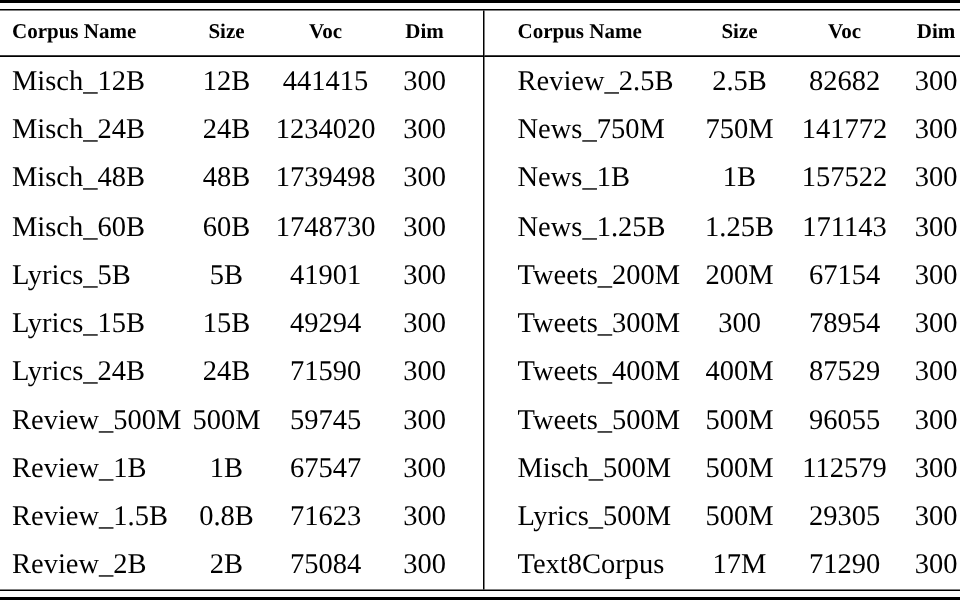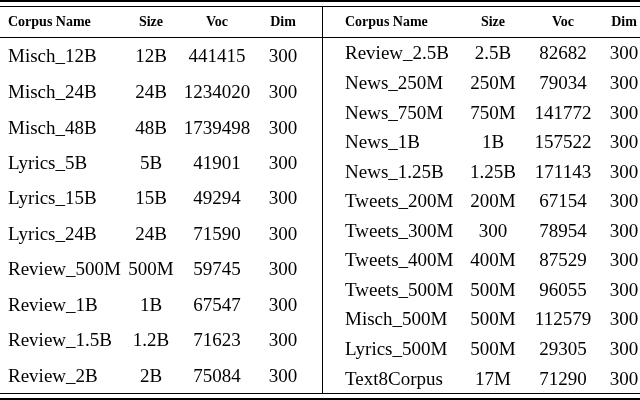--- a/index.html
+++ b/index.html
@@ -114,20 +114,26 @@
             <td>1234020</td>
             <td>300</td>
           </tr>
           <tr>
             <td>Misch_48B</td>
             <td>48B</td>
             <td>1739498</td>
             <td>300</td>
           </tr>
           <tr>
+            <td>Misch_60B</td>
+            <td>60B</td>
+            <td>1748730</td>
+            <td>300</td>
+          </tr>
+          <tr>
             <td>Lyrics_5B</td>
             <td>5B</td>
             <td>41901</td>
             <td>300</td>
           </tr>
           <tr>
             <td>Lyrics_15B</td>
             <td>15B</td>
             <td>49294</td>
             <td>300</td>
@@ -145,21 +151,21 @@
             <td>300</td>
           </tr>
           <tr>
             <td>Review_1B</td>
             <td>1B</td>
             <td>67547</td>
             <td>300</td>
           </tr>
           <tr>
             <td>Review_1.5B</td>
-            <td>1.2B</td>
+            <td>0.8B</td>
             <td>71623</td>
             <td>300</td>
           </tr>
           <tr>
             <td>Review_2B</td>
             <td>2B</td>
             <td>75084</td>
             <td>300</td>
           </tr>
         </tbody>
@@ -183,26 +189,20 @@
         </tr>
       </thead>
       <tbody>
           <tr>
             <td>Review_2.5B</td>
             <td>2.5B</td>
             <td>82682</td>
             <td>300</td>
           </tr>
           <tr>
-            <td>News_250M</td>
-            <td>250M</td>
-            <td>79034</td>
-            <td>300</td>
-          </tr>
-          <tr>
             <td>News_750M</td>
             <td>750M</td>
             <td>141772</td>
             <td>300</td>
           </tr>
           <tr>
             <td>News_1B</td>
             <td>1B</td>
             <td>157522</td>
             <td>300</td>

